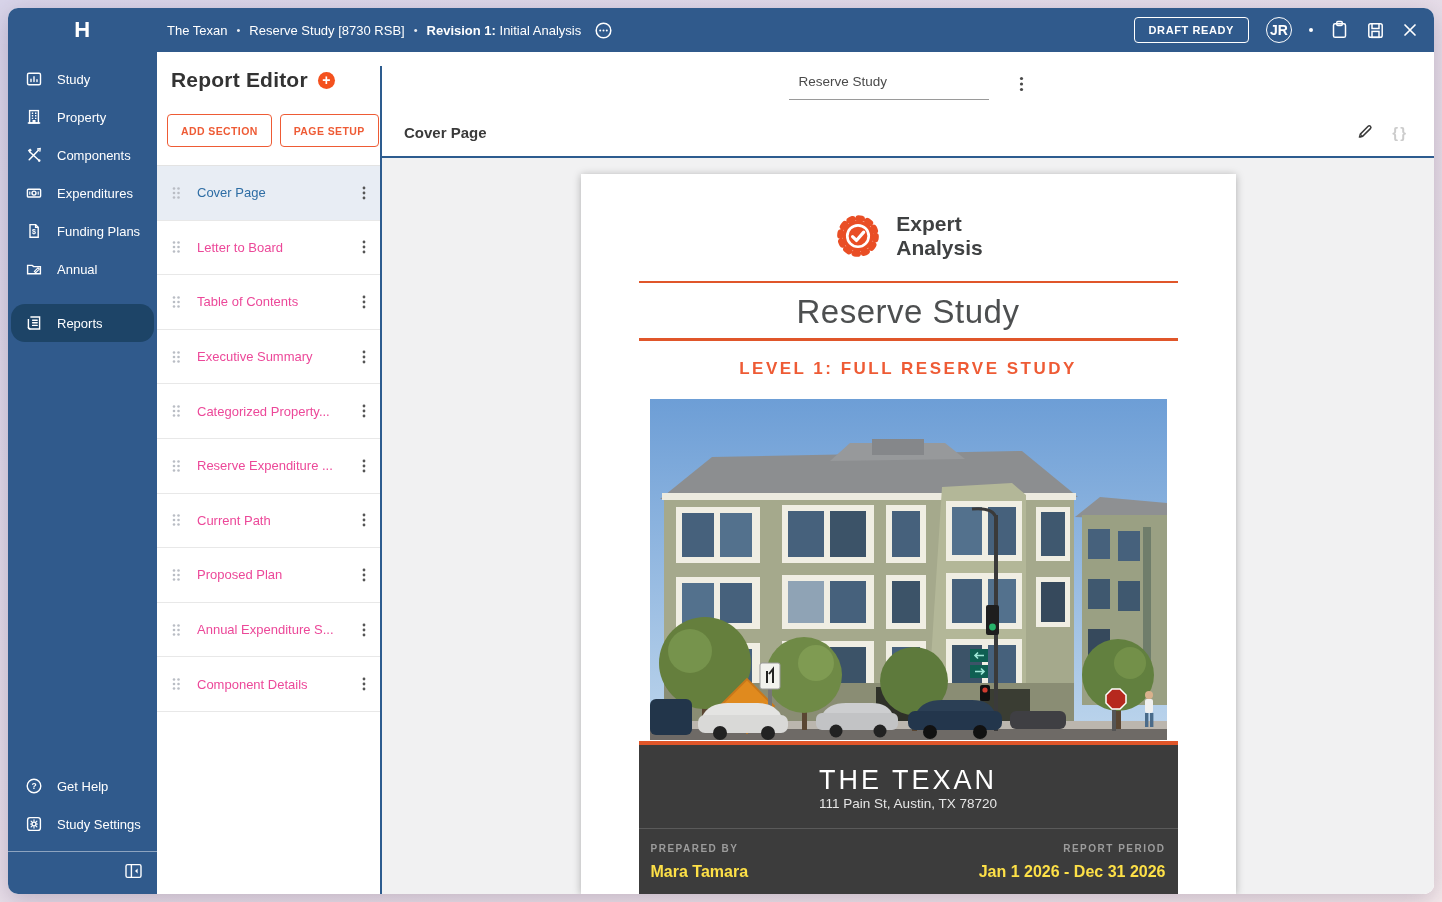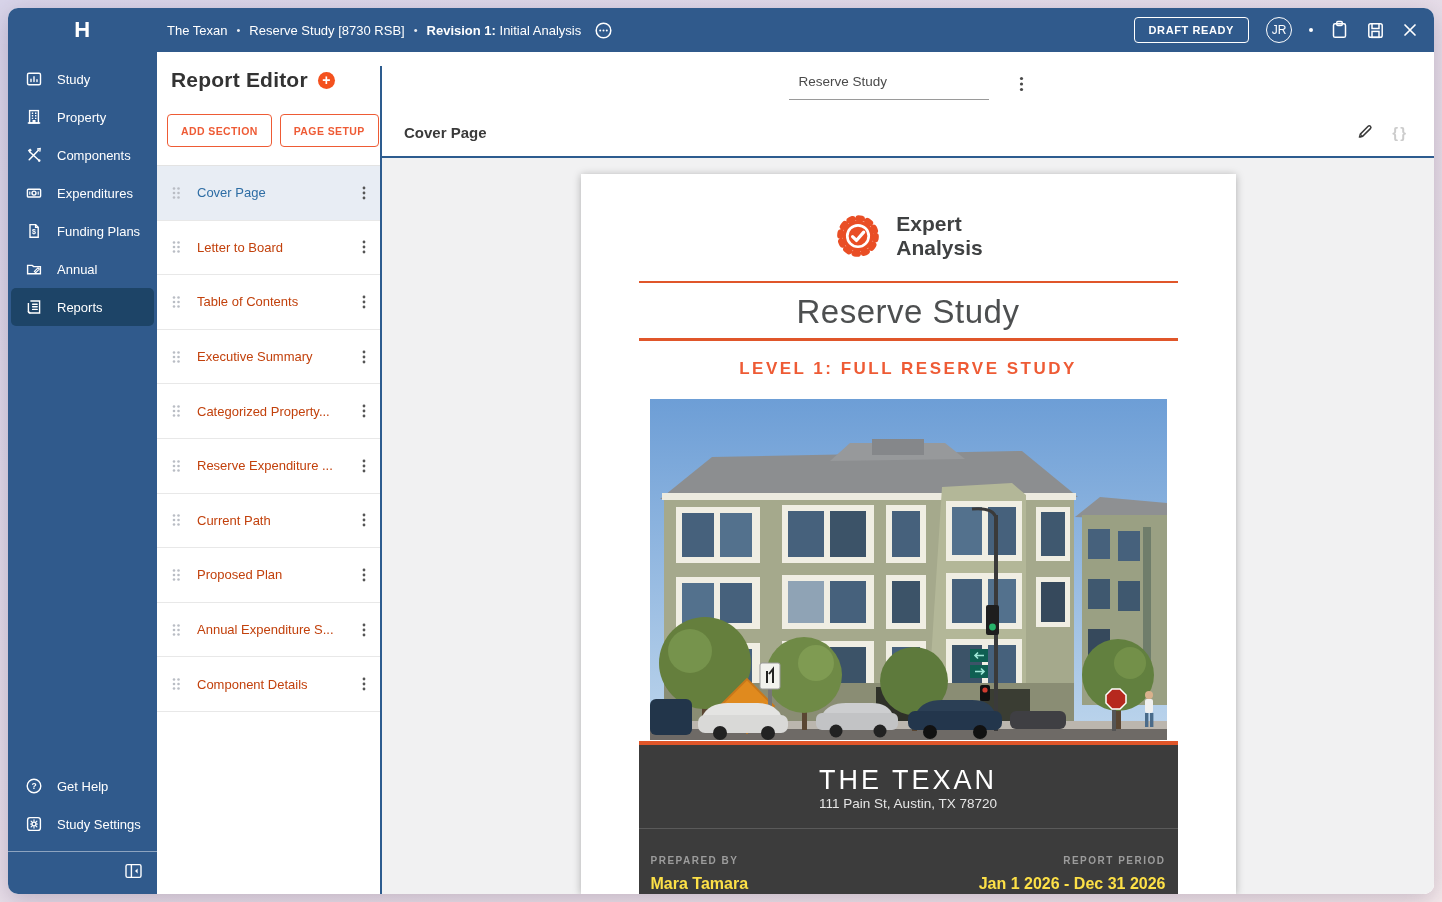--- a/index.html
+++ b/index.html
@@ -14,30 +14,30 @@
   .logo-cell { width:149px; flex:0 0 149px; display:flex; justify-content:center; align-items:center; }
   .logo { font-size:22px; font-weight:800; letter-spacing:.5px; }
   .breadcrumb { display:flex; align-items:center; gap:9px; font-size:13px; margin-left:10px; }
   .breadcrumb .sep { font-size:11px; opacity:.9; }
   .breadcrumb b { font-weight:700; }
   .crumb-icon { margin-left:4px; display:flex; }
   .topbar-right { margin-left:auto; display:flex; align-items:center; gap:17px; margin-right:16px; }
   .draft-btn { border:1.5px solid #fff; border-radius:4px; background:transparent; color:#fff;
                font-family:inherit; font-size:11px; font-weight:700; letter-spacing:.6px; padding:6px 14px; cursor:pointer;margin-left:18px; }
   .avatar { width:26px; height:26px; border-radius:50%; border:1.5px solid #fff; display:flex;
-            align-items:center; justify-content:center; font-size:12px; font-weight:400; }
+            align-items:center; justify-content:center; font-size:14px; font-weight:700; }
   .tiny-dot { width:4px; height:4px; background:#fff; border-radius:50%; }
   .tb-icon { display:flex; cursor:pointer; }
 
   
   .body-row { flex:1; display:flex; min-height:0; }
   .sidebar { width:149px; flex:0 0 149px; background:#305A8C; display:flex; flex-direction:column; padding-top:8px; }
   .side-item { height:38px; display:flex; align-items:center; gap:14px; padding-left:17px; color:#fff;
                font-size:13px; cursor:pointer; }
-  .side-item.active { background:#1D4467; margin:0 3px; padding-left:14px; border-radius:5px; }
+  .side-item.active { background:#1D4467; margin:16px 3px; padding-left:14px; border-radius:14px; }
   .side-item .ic { display:flex; width:18px; justify-content:center; }
   .side-footer { margin-top:auto; display:flex; flex-direction:column; padding-bottom:6px; }
   .side-divider { border-top:1px solid rgba(255,255,255,.45); margin:8px 0 0; }
   .collapse-row { display:flex; justify-content:flex-end; padding:10px 14px 8px; }
 
   
   .content { flex:1; display:flex; flex-direction:column; background:#fff; min-width:0; }
   .content-row { flex:1; display:flex; min-height:0; }
   .left-panel { width:223px; flex:0 0 223px; display:flex; flex-direction:column; background:#fff; }
   .panel-title-row { height:56px; display:flex; align-items:center; gap:10px; padding:0 0 0 14px; }
@@ -46,21 +46,21 @@
                  font-weight:700; display:flex; align-items:center; justify-content:center; line-height:1; cursor:pointer; }
   .panel-btn-row { display:flex; gap:8px; padding:6px 10px 0 10px; height:57px; }
   .outline-btn { border:1.5px solid #EE5B35; color:#EE5B35; background:#fff; border-radius:4px;
                  font-family:inherit; font-size:10.5px; font-weight:700; letter-spacing:.4px;
                  padding:0 13px; height:33px; cursor:pointer; white-space:nowrap; }
   .section-list { border-top:1px solid #e3e3e3; overflow:hidden; }
   .section-row { height:54.6px; display:flex; align-items:center; border-bottom:1px solid #e8e8e8;
                  padding:0 10px 0 14px; cursor:pointer; background:#fff; }
   .section-row.active { background:#E8EDF4; }
   .section-row .drag { display:flex; margin-right:16px; cursor:grab; }
-  .sec-label { font-size:13px; color:#c2410c; flex:1; white-space:nowrap; overflow:hidden; }
+  .sec-label { font-size:13px; color:#ec4899; flex:1; white-space:nowrap; overflow:hidden; }
   .section-row.active .sec-label { color:#2E6DA4; }
   .kebab { display:flex; padding:4px; cursor:pointer; }
 
   .v-divider { width:2px; background:#2D5C8F; flex:0 0 2px; margin-top:14px; }
 
   
   .main-area { flex:1; display:flex; flex-direction:column; min-width:0; }
   .select-row { height:56px; display:flex; align-items:flex-start; justify-content:center; gap:26px; padding-top:22px; }
   .report-select { width:200px; border-bottom:1px solid #9a9a9a; font-size:13.5px; color:#4a4a4a;
                    padding:0 4px 10px 10px; cursor:pointer; }
@@ -83,21 +83,21 @@
   .rule-mid { margin:0; }
   .doc-subtitle { font-size:17px; font-weight:600; color:#EE5B35; letter-spacing:2.5px; margin-top:18px; }
   .photo-wrap { margin-top:20px; width:517px; height:341px; line-height:0; }
   .band-rule { height:4px; background:#E0562A; width:539px; margin-top:1px; }
   .band { width:539px; background:#3C3C3C; height:170px; color:#fff; display:flex; flex-direction:column; }
   .band-name { text-align:center; font-size:27px; letter-spacing:3px; font-weight:400; margin-top:20px; }
   .band-addr { text-align:center; font-size:13.5px; color:#e6e6e6; font-weight:300; margin-top:0; }
   .band-divider { border-top:1px solid #5a5a5a; margin-top:17px; }
   .band-footer { display:flex; justify-content:space-between; padding:14px 12px 0; }
   .band-col-r { text-align:right; }
-  .band-label { font-size:10px; letter-spacing:1.5px; color:#9c9c9c; font-weight:600;margin-top:12px; }
+  .band-label { font-size:10px; letter-spacing:1.5px; color:#9c9c9c; font-weight:600; }
   .band-value { font-size:16px; font-weight:700; color:#fde047; margin-top:9px; }
 
   svg { display:block; }
 </style>
 </head>
 <body>
 
 <div class="window">
 
   <div class="topbar">

